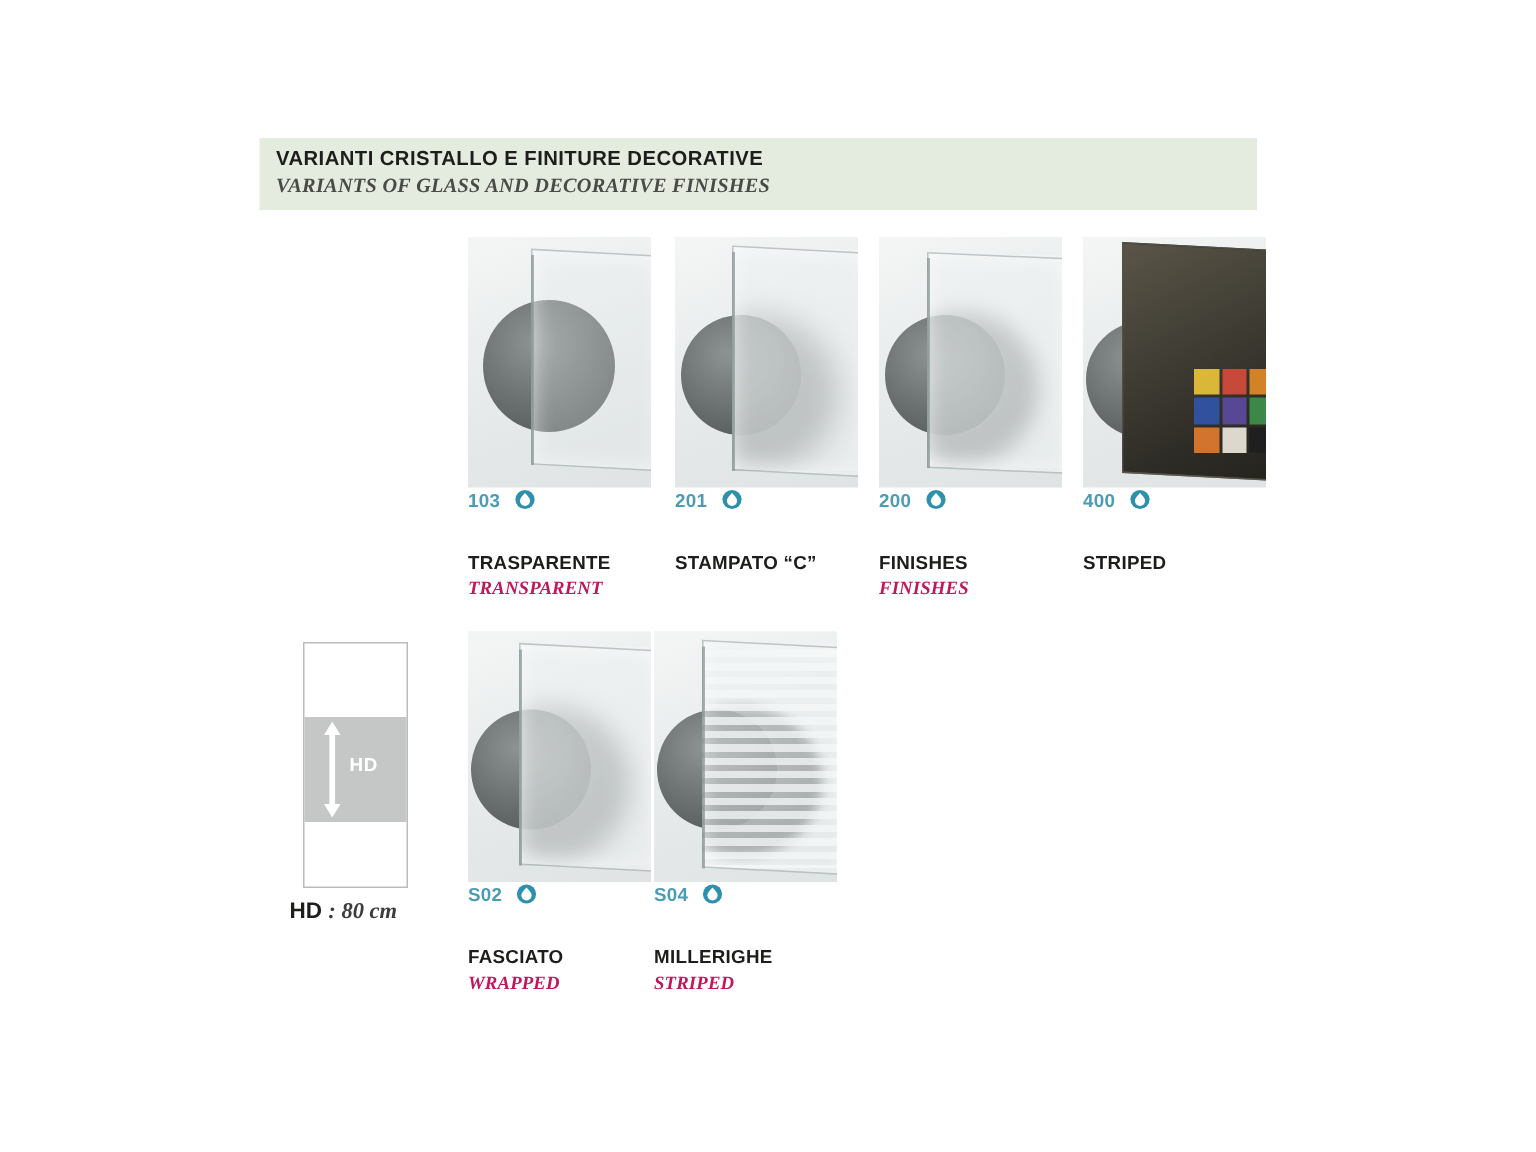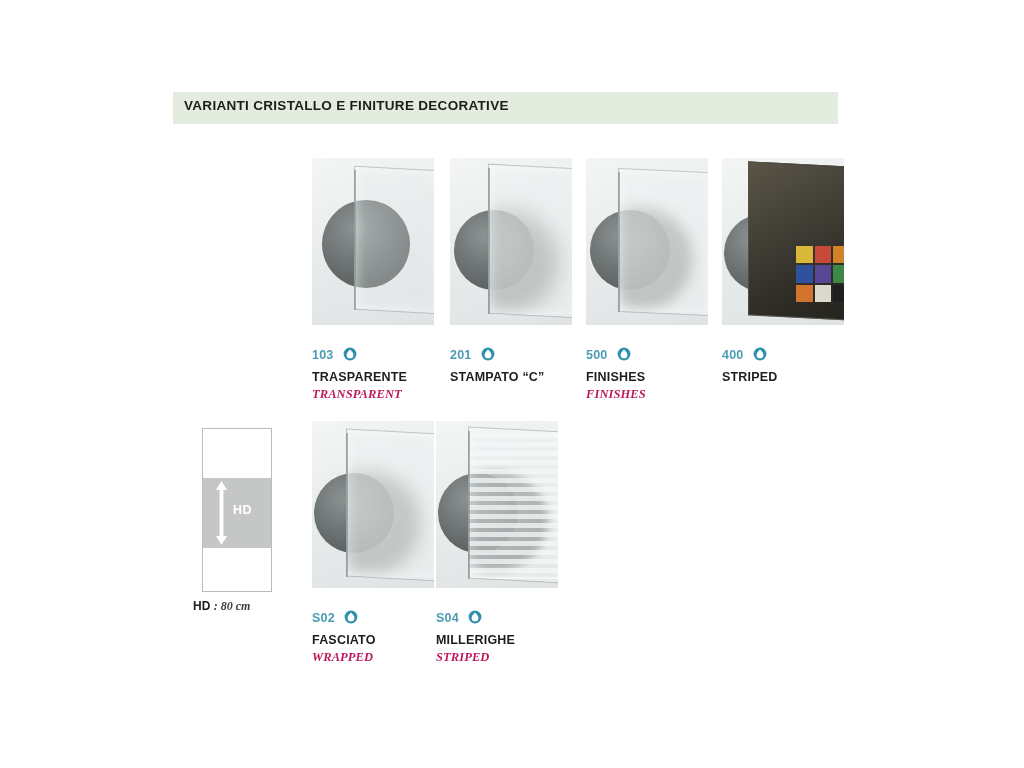--- a/index.html
+++ b/index.html
@@ -15,21 +15,21 @@
     font-family: "Liberation Sans", sans-serif;
     -webkit-font-smoothing: antialiased;
   }
 
   
   #header-band {
     position: absolute;
     left: 173px;
     top: 92px;
     width: 665px;
-    height: 32px;
+    height: 48px;
     background: #e3ecdf;
   }
   #header-band .hdr-it {
     position: absolute;
     left: 11px;
     top: 6px;
     font-size: 13.5px;
     font-weight: bold;
     letter-spacing: 0.3px;
     color: #1d1d1b;
@@ -58,39 +58,39 @@
     width: 122px;
     height: 167px;
     overflow: hidden;
     background: #eceeee;
   }
 
   
   .codeline {
     position: relative;
     height: 20px;
-    margin-top: 20px;
+    margin-top: 0;
     white-space: nowrap;
   }
   .code {
     font-size: 12.5px;
     font-weight: bold;
     color: #4b9cb4;
     letter-spacing: 0.2px;
     vertical-align: middle;
   }
   .dropicon {
     display: inline-block;
     width: 14px;
     height: 14px;
     margin-left: 5px;
     vertical-align: -2px;
   }
   .name-it {
-    margin-top: 5px;
+    margin-top: 23px;
     font-size: 12.5px;
     font-weight: bold;
     color: #1d1d1b;
     letter-spacing: 0.2px;
     white-space: nowrap;
   }
   .name-en {
     margin-top: 3px;
     font-family: "Liberation Serif", serif;
     font-size: 12.5px;
@@ -196,37 +196,38 @@
     top: 74px;
     font-size: 12.5px;
     font-weight: bold;
     color: #ffffff;
     letter-spacing: 0.4px;
   }
   #hd-caption {
     position: absolute;
     left: 193px;
     top: 599px;
-    font-size: 12px;
+    font-size: 15px;
     color: #1d1d1b;
     white-space: nowrap;
   }
   #hd-caption .cap-b { font-weight: bold; }
   #hd-caption .cap-i {
     font-family: "Liberation Serif", serif;
     font-style: italic;
     font-weight: bold;
     color: #3c3c3b;
   }
 </style>
 </head>
 <body>
 
 <div id="header-band">
   <div class="hdr-it">VARIANTI CRISTALLO E FINITURE DECORATIVE</div>
+  <div class="hdr-en">VARIANTS OF GLASS AND DECORATIVE FINISHES</div>
 </div>
 
 <div class="card" style="left:312px; top:158px;">
   <div class="tile">
     <div class="bg-soft"></div>
     <div class="sphere" style="left:10px; top:42px; width:88px; height:88px;"></div>
     <div class="pane" style="left:42px; top:10px; width:84px; height:142px; transform:skewY(3deg);"></div>
     <div class="pane-edge" style="left:42px; top:12px; width:1.5px; height:140px;"></div>
   </div>
   <div class="codeline">
@@ -271,21 +272,21 @@
     <div class="bg-soft"></div>
     <div class="sphere" style="left:4px; top:52px; width:80px; height:80px;"></div>
     <div class="clip" style="left:32px; top:12px; width:92px; height:142px;">
       <div class="sphere" style="left:-28px; top:38px; width:102px; height:102px; filter:blur(7px); opacity:0.80;"></div>
       <div class="frostfilm"></div>
     </div>
     <div class="pane" style="left:32px; top:12px; width:92px; height:142px; transform:skewY(2.5deg);"></div>
     <div class="pane-edge" style="left:32px; top:14px; width:1.5px; height:140px;"></div>
   </div>
   <div class="codeline">
-    <span class="code">500</span>
+    <span class="code">200</span>
     <span class="dropicon">
       <svg viewBox="0 0 14 14" width="14" height="14" aria-hidden="true">
         <circle cx="7" cy="7" r="6.4" fill="#2f90ad"></circle>
         <path d="M7 2.6 C5.0 4.6 3.6 6.2 3.6 7.9 A3.4 3.4 0 0 0 10.4 7.9 C10.4 6.2 9.0 4.6 7 2.6 Z" fill="#ffffff"></path>
       </svg>
     </span>
   </div>
   <div class="name-it">FINISHES</div>
   <div class="name-en">FINISHES</div>
 </div>

